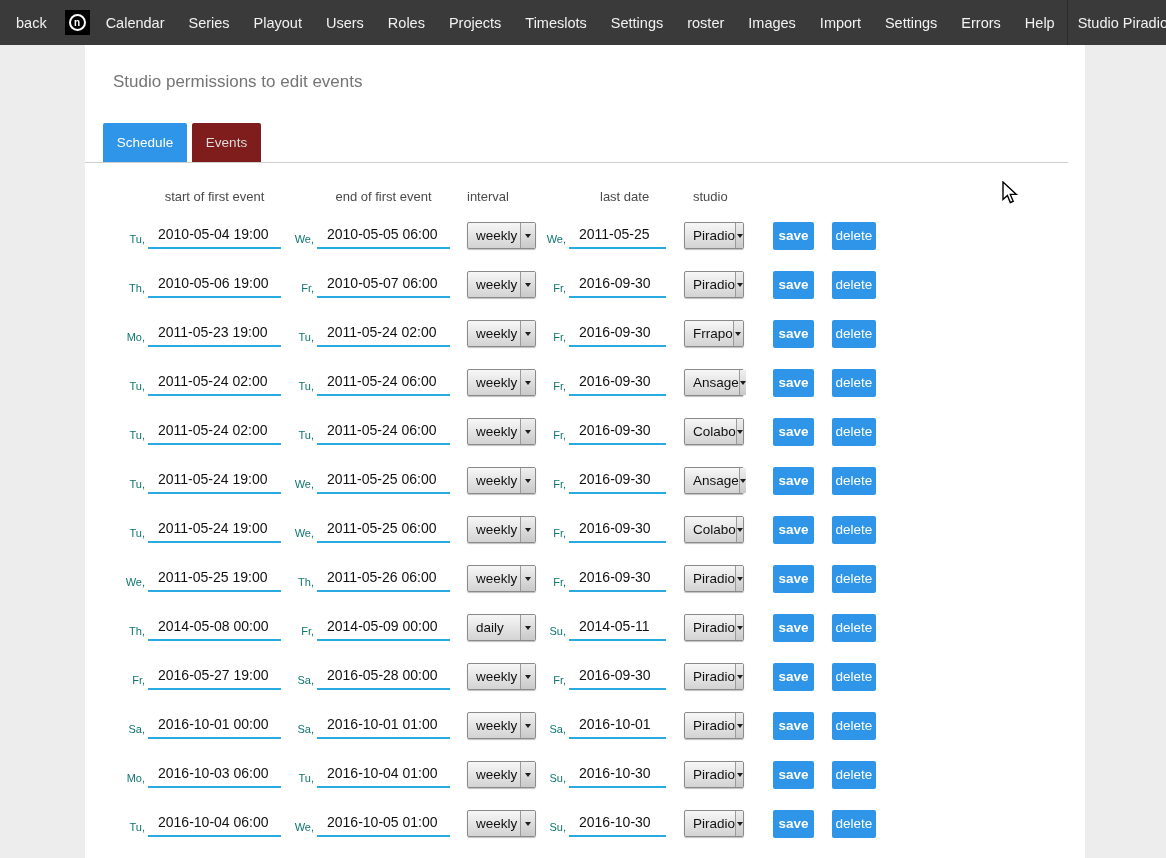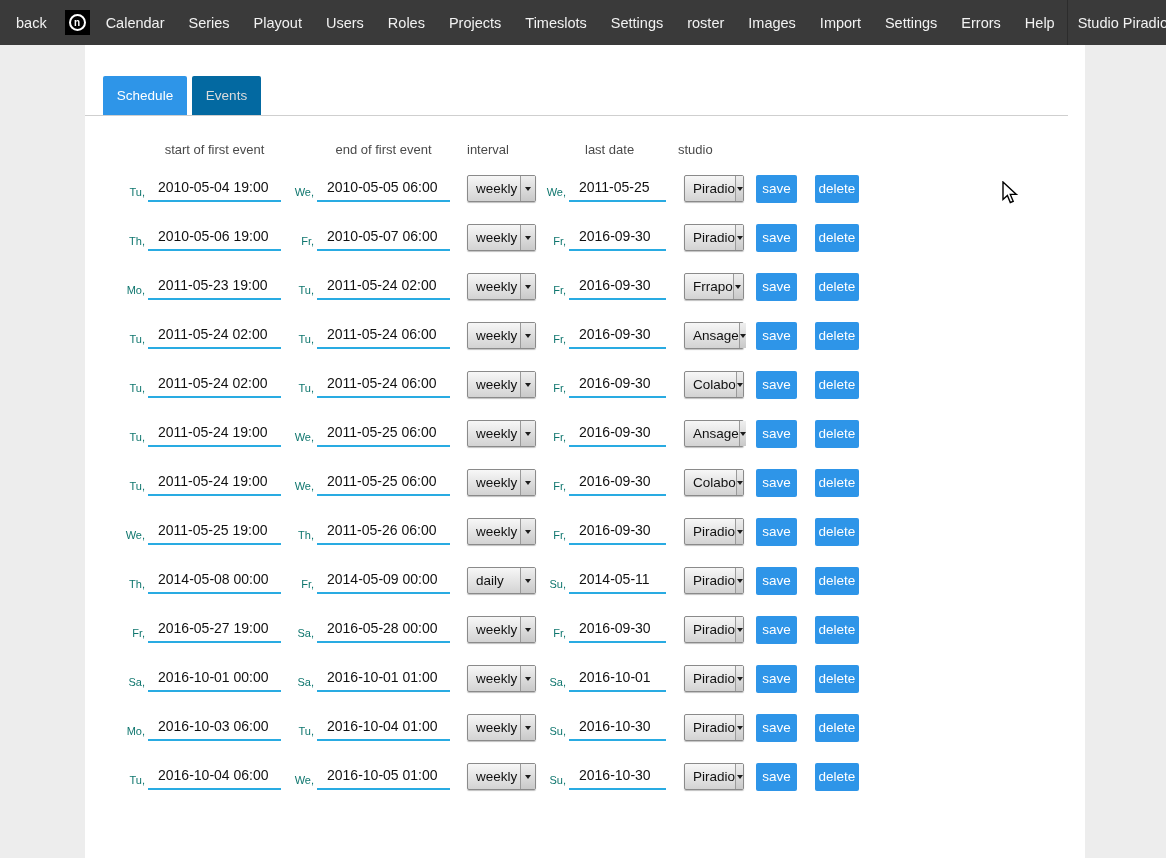--- a/index.html
+++ b/index.html
@@ -22,30 +22,30 @@
          border-top:4px solid #1c1c1c; display:inline-block; }
 
   
   .content { position:absolute; left:85px; top:45px; width:1000px; height:813px; background:#fff; }
   .page-title { margin:27px 0 0 28px; font-size:17px; font-weight:400; color:#757575; }
 
   .tabs { display:flex; gap:5px; margin:31px 0 0 18px; }
   .tab { height:39px; line-height:39px; text-align:center; font-size:13.5px;
          border-radius:2px 2px 0 0; cursor:pointer; }
   .tab.active { background:#2e95e8; color:#fff; width:84px; }
-  .tab.inactive { background:#0369a1; color:#dcdcdc; width:69px; }
+  .tab.inactive { background:#7f1d1d; color:#dcdcdc; width:69px; }
   .tab-rule { border:none; border-top:1px solid #cfcfcf; width:983px; }
 
   .table { margin-left:15px; }
   .thead { display:flex; align-items:center; height:30px; margin-top:18px;
            font-size:13px; color:#4a4a4a; }
   .h-start { width:133px; margin-left:48px; text-align:center; }
   .h-end   { width:133px; margin-left:36px; text-align:center; }
   .h-interval { width:69px; margin-left:17px; }
-  .h-last  { width:97px; margin-left:37px;padding-left:12px; }
+  .h-last  { width:97px; margin-left:52px;padding-left:12px; }
   .h-studio{ margin-left:8px; }
 
   .row { display:flex; align-items:center; height:49px; }
   .day { font-size:11px; color:#0f766e; position:relative; top:3px; }
   .day1 { width:45px; text-align:right; }
   .day2 { width:31px; text-align:right; margin-left:2px; }
   .day3 { width:30px; text-align:right; }
   .uinput { border:none; outline:none; border-bottom:2px solid #29abe2; background:#fff;
             font-family:"Liberation Sans", sans-serif; font-size:14px; color:#111;
             padding:3px 8px 5px 10px; height:27px; }
@@ -57,21 +57,21 @@
          background:linear-gradient(#f7f7f7,#d3d3d3); box-shadow:0 1px 1px rgba(0,0,0,.25); cursor:pointer; }
   .sel-label { flex:1; display:flex; align-items:center; padding-left:8px;
                font-size:13.5px; color:#111; }
   .sel-arrow { width:15px; border-left:1px solid #9a9a9a; background:linear-gradient(#efefef,#c9c9c9);
                display:flex; align-items:center; justify-content:center; }
   .sel1 { width:69px; margin-left:17px; }
   .sel2 { width:60px; margin-left:18px; }
 
   .btn { height:28px; border:none; border-radius:2px; background:#2e95e8; color:#fff;
          font-family:"Liberation Sans", sans-serif; font-size:13.5px; cursor:pointer; }
-  .btn.save { width:41px; margin-left:12px; }
+  .btn.save { width:41px; margin-left:29px;font-weight:bold; }
   .btn.del  { width:44px; margin-left:18px; }
 
   .cursor { position:absolute; left:1001px; top:181px; width:18px; height:24px; pointer-events:none; z-index:10; }
 </style>
 </head>
 <body>
 
 <div class="nav">
   <span class="nav-link nav-back">back</span>
   <span class="logo">
@@ -96,20 +96,21 @@
       <span class="nav-link">Help</span>
     </span>
   <span class="nav-select">
     <span class="lbl">Studio Piradio</span>
 
   </span>
 
 </div>
 
 <div class="content">
+  <h1 class="page-title">Studio permissions to edit events</h1>
 
   <div class="tabs">
     <div class="tab active">Schedule</div>
     <div class="tab inactive">Events</div>
   </div>
   <hr class="tab-rule">
 
   <div class="table">
     <div class="thead">
       <span class="h-start">start of first event</span>

